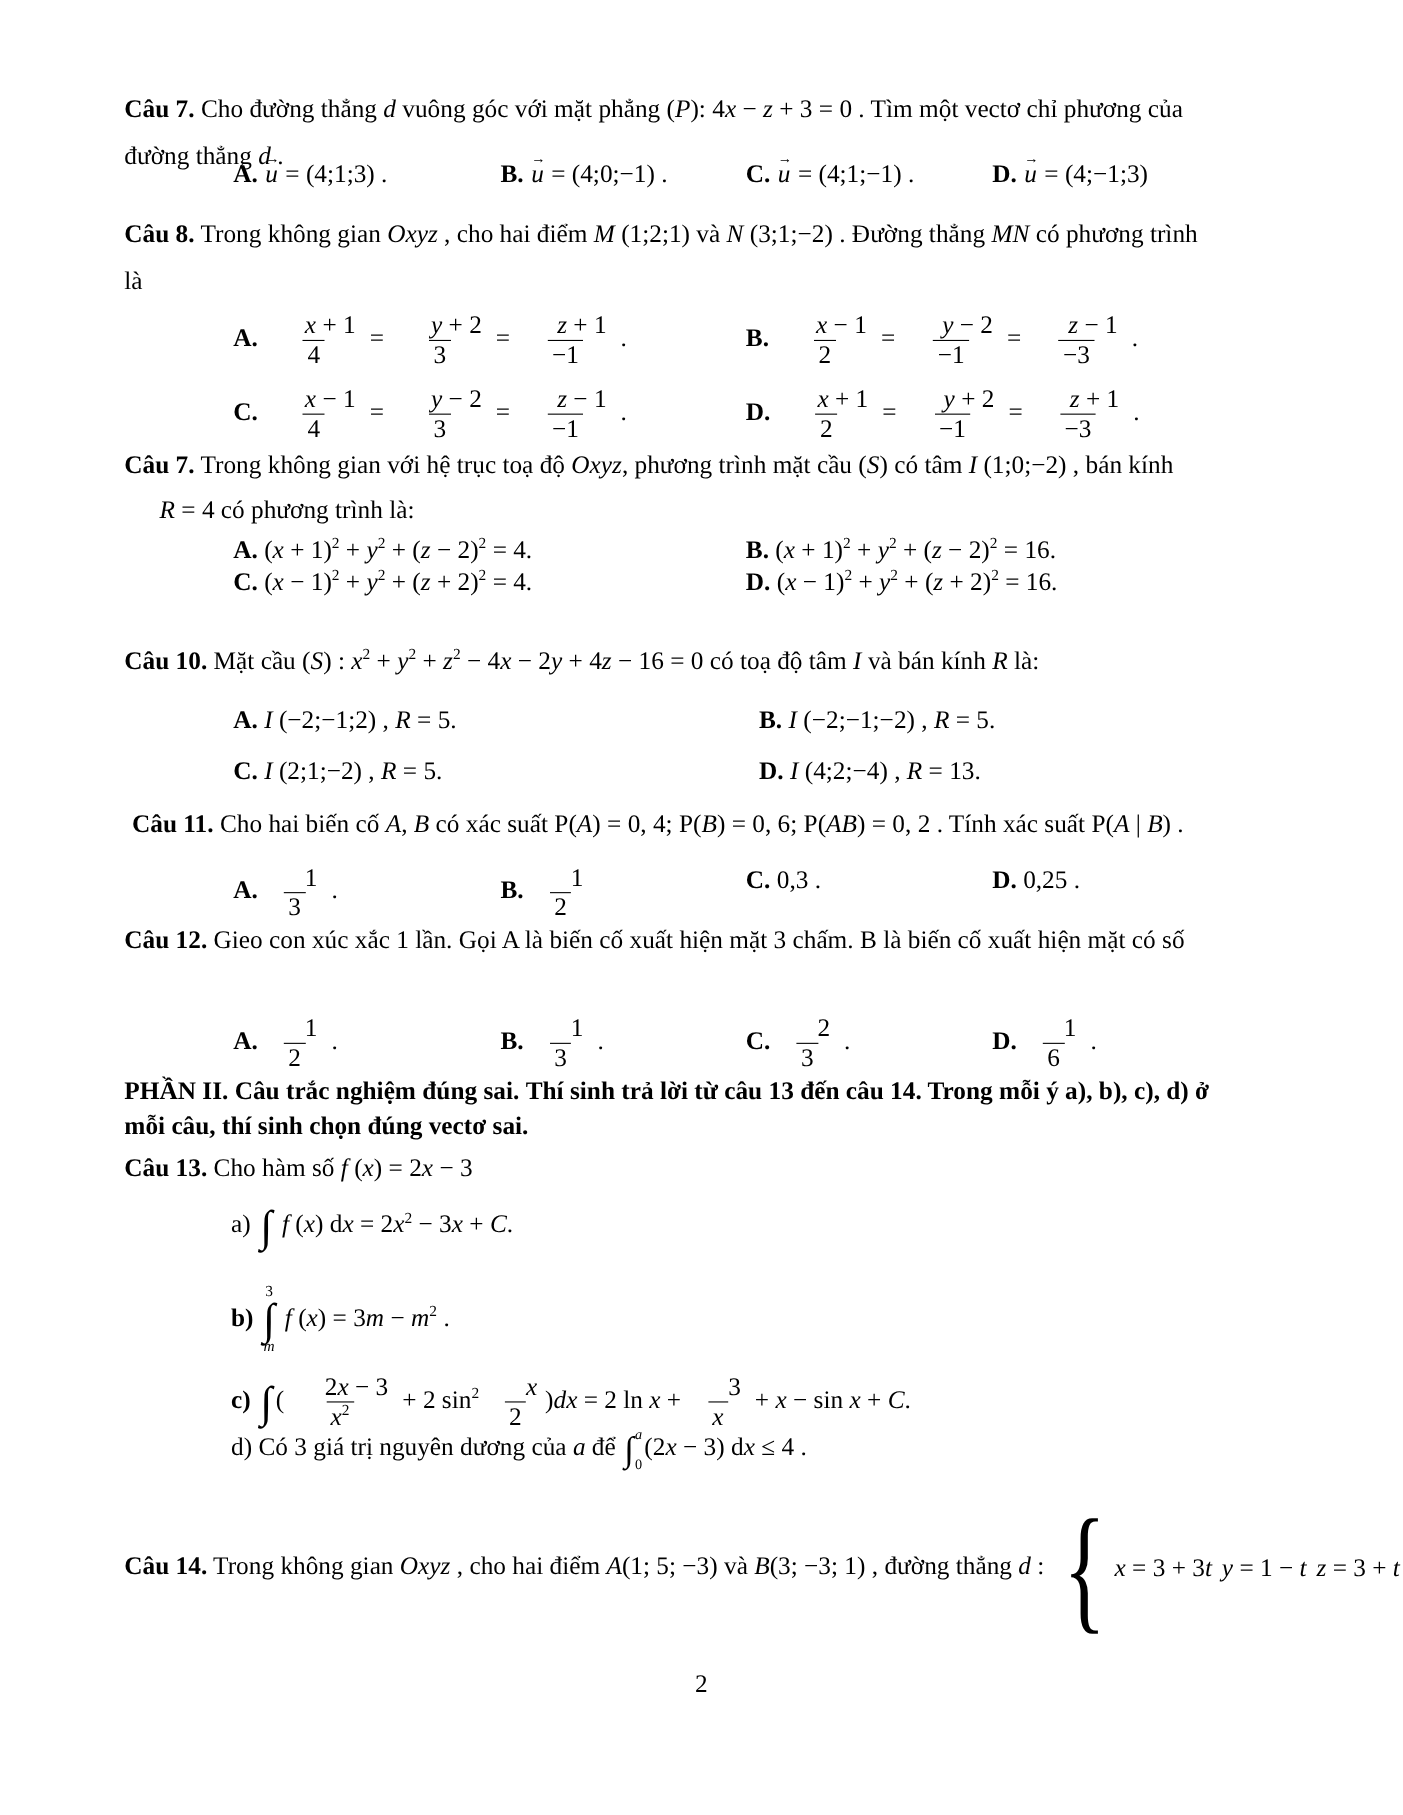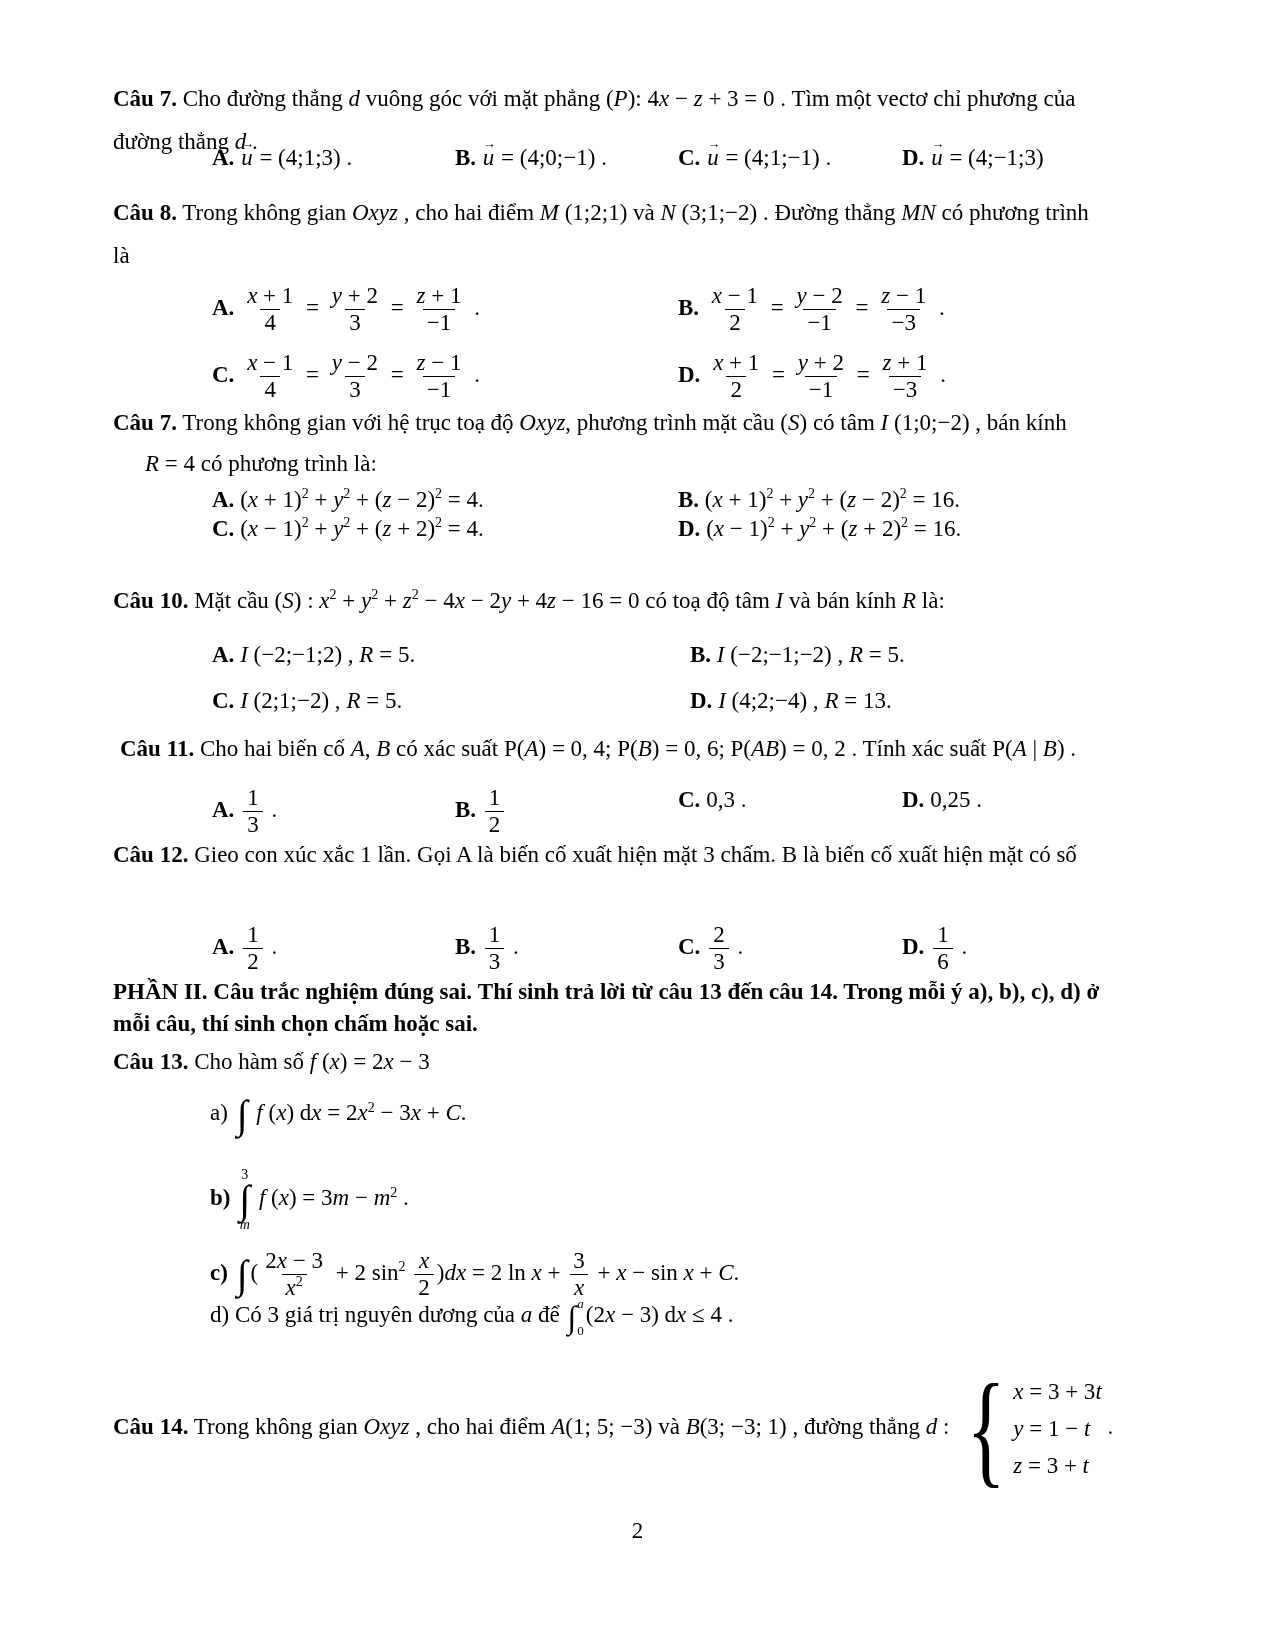--- a/index.html
+++ b/index.html
@@ -14,31 +14,31 @@
   .blk{position:absolute;white-space:nowrap;line-height:30px;}
   .row{position:absolute;left:0;width:1275px;height:40px;}
   .opt{position:absolute;top:0;white-space:nowrap;line-height:30px;}
   .it{font-style:italic;}
   .bd{font-weight:bold;}
   .bi{font-weight:bold;}
   .vec{font-style:italic;position:relative;display:inline-block;padding:0 1px;}
   .vec::before{content:"\2192";position:absolute;top:-14px;left:1px;font-size:13px;font-style:normal;}
   sup{font-size:14px;line-height:0;}
   .frac{display:inline-flex;flex-direction:column;align-items:center;vertical-align:middle;margin:0 3px;line-height:26px;text-align:center;}
-  .fn{padding:0 4px;display:block;}
+  .fn{padding:0 4px;display:block;margin-left:30px;}
   .fd{border-top:1.4px solid #000;padding:0 4px;display:block;}
   .int{display:inline-flex;flex-direction:column;align-items:center;vertical-align:middle;margin:0 3px;line-height:1;}
   .ilim{font-size:14px;line-height:14px;}
   .ig{font-size:40px;line-height:36px;font-weight:400;}
   .ints{display:inline-flex;align-items:center;vertical-align:middle;margin:0 2px;}
   .ig2{font-size:32px;line-height:30px;}
   .lims{display:inline-flex;flex-direction:column;justify-content:space-between;height:40px;font-size:13px;line-height:13px;padding-left:1px;}
   .cases{display:inline-flex;align-items:center;vertical-align:middle;margin-left:8px;}
   .brace{font-size:96px;line-height:1;font-weight:300;display:inline-block;transform:scaleY(1.32) scaleX(0.85);transform-origin:center;}
-  .clines{display:inline-flex;flex-direction:column;gap:9px;margin-left:4px;text-align:left;}
+  .clines{display:inline-flex;gap:9px;margin-left:4px;text-align:right;}
   .cl{line-height:28px;}
   .page-number{position:absolute;left:0;width:1275px;text-align:center;}
 </style>
 </head>
 <body>
 
 <div class="page">
 
   <div class="blk" style="left:113px;top:84px"><span class="bd">Câu 7.</span> Cho đường thẳng <span class="it">d</span> vuông góc với mặt phẳng (<span class="it">P</span>): 4<span class="it">x</span> − <span class="it">z</span> + 3 = 0 . Tìm một vectơ chỉ phương của</div>
   <div class="blk" style="left:113px;top:127px">đường thẳng <span class="it">d</span> .</div>
@@ -145,21 +145,21 @@
           <span class="fn">2</span>
           <span class="fd">3</span>
         </span> .</span>
     <span class="opt" style="left:902px"><span class="bd">D.</span> <span class="frac">
           <span class="fn">1</span>
           <span class="fd">6</span>
         </span> .</span>
   </div>
 
   <div class="blk" style="left:113px;top:977px"><span class="bd">PHẦN II. Câu trắc nghiệm đúng sai.</span> <span class="bi">Thí sinh trả lời từ câu 13 đến câu 14. Trong mỗi ý a), b), c), d) ở</span></div>
-  <div class="blk" style="left:113px;top:1009px"><span class="bi">mỗi câu, thí sinh chọn chấm hoặc sai.</span></div>
+  <div class="blk" style="left:113px;top:1009px"><span class="bi">mỗi câu, thí sinh chọn đúng vectơ sai.</span></div>
 
   <div class="blk" style="left:113px;top:1047px"><span class="bd">Câu 13.</span> Cho hàm số  <span class="it">f</span> (<span class="it">x</span>) = 2<span class="it">x</span> − 3</div>
   <div class="blk" style="left:210px;top:1097px">a) <span class="int">
         <span class="ig">∫</span>
       </span> <span class="it">f</span> (<span class="it">x</span>) d<span class="it">x</span> = 2<span class="it">x</span><sup>2</sup> − 3<span class="it">x</span> + <span class="it">C</span>.</div>
   <div class="blk" style="left:210px;top:1168px"><span class="bd">b)</span> <span class="int">
         <span class="ilim">3</span>
         <span class="ig">∫</span>
         <span class="ilim"><span class="it">m</span></span>
       </span> <span class="it">f</span> (<span class="it">x</span>) = 3<span class="it">m</span> − <span class="it">m</span><sup>2</sup> .</div>

